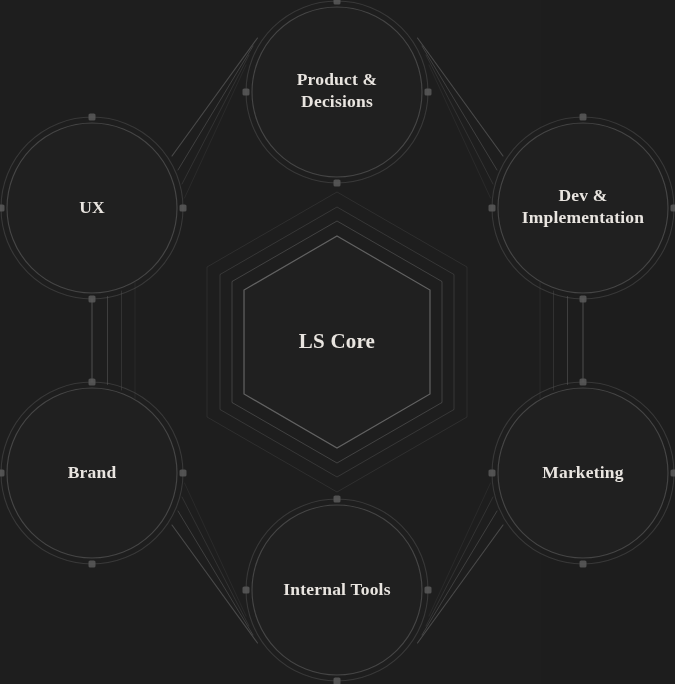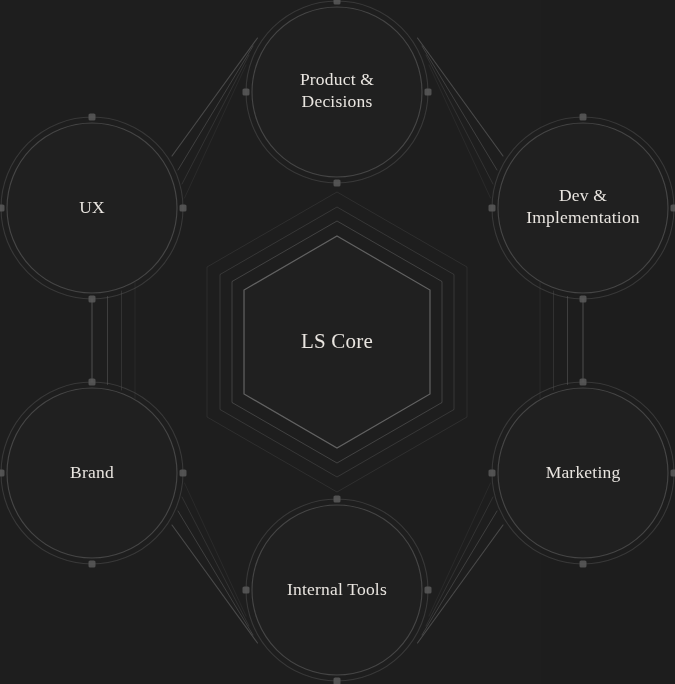--- a/index.html
+++ b/index.html
@@ -12,20 +12,21 @@
     width: 675px;
     height: 684px;
     overflow: hidden;
     font-family: "Liberation Serif", "DejaVu Serif", serif;
   }
   #diagram-root {
     position: relative;
     width: 541px;
     height: 684px;
     background: #1e1e1e;
+    font-weight: bold;
   }
   #diagram-svg {
     position: absolute;
     top: 0;
     left: 0;
     width: 675px;
     height: 684px;
     display: block;
   }
   .node-label,

